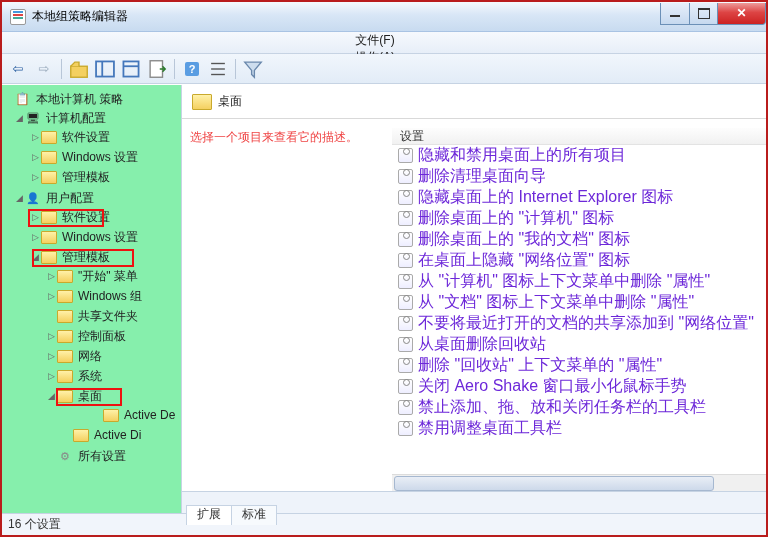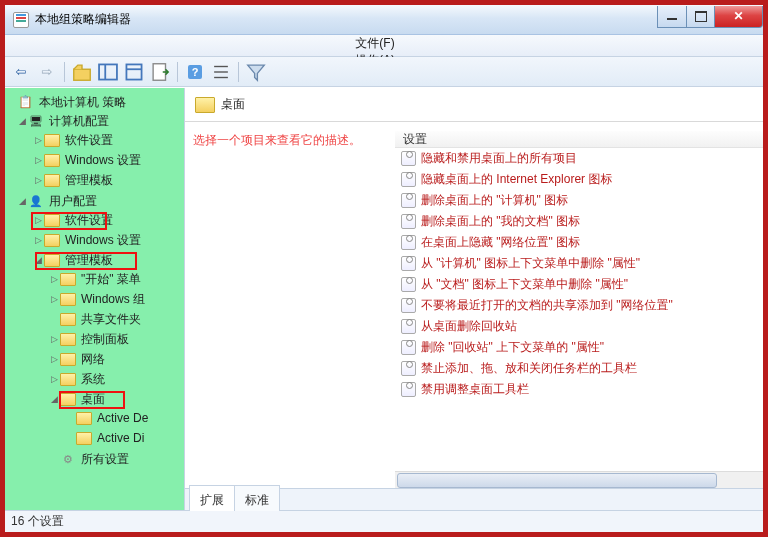--- a/index.html
+++ b/index.html
@@ -1,19 +1,19 @@
 <!DOCTYPE html>
 <html><head>
 <meta charset="utf-8">
 <style>
   * { box-sizing: border-box; margin: 0; padding: 0; font-family: "Microsoft YaHei", "Segoe UI", Tahoma, sans-serif; }
   body { width: 768px; height: 537px; overflow: hidden; background: #fff; }
 
   
-  .window { width: 768px; height: 537px; border: 5px solid #b91c1c; display: flex; flex-direction: column; background: #fff; }
+  .window { width: 768px; height: 537px; border: 2px solid #b91c1c; display: flex; flex-direction: column; background: #fff; }
   .titlebar { height: 30px; background: linear-gradient(#f5f9fd, #d8e6f6 45%, #c8dbf0); display: flex; align-items: center; padding: 0 0 0 8px; border-bottom: 1px solid #a9c3e3; }
   .title-icon { width: 16px; height: 16px; margin-right: 6px; background: #fff; border: 1px solid #999; border-radius: 2px; position: relative; }
   .title-icon::after { content:""; position:absolute; left:2px; top:4px; right:2px; height:2px; background:#d44; box-shadow:0 3px 0 #4a9, 0 -3px 0 #49d; }
   .title-text { font-size: 12px; color: #000; flex:1; }
   .win-buttons { display:flex; height:22px; margin-top:-6px; }
   .win-btn { width:30px; height:22px; border:1px solid #6b90b7; border-top:none; background:linear-gradient(#e8f0fb,#c6d9ef); display:flex; align-items:center; justify-content:center; font-size:10px; color:#333; }
   .win-btn.max { width:28px; border-left:none; }
   .win-btn.close { width:48px; border-left:none; background:linear-gradient(#e99,#d44 45%,#c22); color:#fff; font-size:12px; font-weight:bold; border-top-right-radius:0; border-bottom-right-radius:4px;}
   .win-btn.min::before { content:""; width:10px; height:2px; background:#333; margin-top:6px; }
   .win-btn.max::before { content:""; width:10px; height:8px; border:1px solid #333; border-top-width:2px; }
@@ -56,31 +56,31 @@
   .right-pane { flex:1; display:flex; flex-direction:column; min-width:0; }
   .detail-header { height:34px; border-bottom:1px solid #d9d9d9; display:flex; align-items:center; padding:0 10px; background:#fff; }
   .detail-header .ic.folder { margin-right:6px; }
   .detail-header .ic.folder::before { width:18px; height:14px; }
   .detail-title { font-size:12px; color:#222; }
 
   .detail-body { flex:1; display:flex; min-height:0; }
   .col-left { width:210px; padding:10px 8px; font-size:12px; color:#ef4444; }
   .col-right { flex:1; display:flex; flex-direction:column; min-width:0; }
   .grid-head { height:18px; border-bottom:1px solid #e3e3e3; font-size:12px; color:#333; padding:0 8px; display:flex; align-items:center; background:linear-gradient(#fdfdfd,#f1f1f1); border-top:1px solid #fff;margin-top:8px; }
-  .grid-body { flex:1; overflow-y:auto; overflow-x:auto; font-size:12px; color:#b91c1c; }
+  .grid-body { flex:1; overflow-y:auto; overflow-x:auto; font-size:16px; color:#6d28d9; }
   .grid-row { display:flex; align-items:center; height:21px; padding:0 6px; white-space:nowrap; }
   .grid-row .ic { width:16px; margin-right:4px; display:inline-flex; }
   .ic.setting::before { content:""; width:13px; height:13px; border:1px solid #aaa; border-radius:2px; background:linear-gradient(#fff,#eef); display:block; position:relative; }
   .ic.setting::after { content:""; position:relative; width:5px; height:5px; border:1px solid #888; border-radius:50%; margin-left:-10px; margin-top:0; display:block; }
   .grid-foot-scroll { height:17px; background:#f0f0f0; border-top:1px solid #dcdcdc; display:flex; align-items:center; }
   .hscroll-thumb{ height:15px; width:320px; margin-left:2px; background:linear-gradient(#e9eef6,#cdd9ea); border:1px solid #a6b8d0; border-radius:3px; }
 
   
   .view-tabs { height:22px; border-top:1px solid #c6d3e3; display:flex; align-items:flex-end; padding-left:4px; background:#eef3fa; font-size:12px; }
-  .view-tabs .vtab { padding:6px 10px 2px 10px; border:1px solid #c6d3e3; border-bottom:none; margin-right:-1px; background:#f7fafd; color:#333; position:relative; top:1px; }
+  .view-tabs .vtab { padding:0 10px 2px 10px; border:1px solid #c6d3e3; border-bottom:none; margin-right:-1px; background:#f7fafd; color:#333; position:relative; top:12px; }
   .view-tabs .vtab.active { background:#fff; }
 
   
   .statusbar { height:22px; border-top:1px solid #c6d3e3; display:flex; align-items:center; padding:0 6px; font-size:12px; color:#333; background:#f1f5fb; }
 
   
   .svg-prop{fill:none;stroke:#4477bb;stroke-width:1.3}
 </style>
 </head>
 <body>
@@ -262,21 +262,21 @@
                           </div>
                         </li>
                       <li>
                         <div class="node" style="padding-left:44px">
                             <span class="tw">◢</span>
                             <span class="ic folder"></span>
                             <span class="lbl">桌面</span>
                           </div>
                         <ul>
                           <li>
-                              <div class="node" style="padding-left:60px">
+                              <div class="node" style="padding-left:90px">
                                 <span class="tw blank">▷</span>
                                 <span class="ic folder"></span>
                                 <span class="lbl">Active De</span>
                               </div>
                             </li>
                           <li>
                               <div class="node" style="padding-left:60px">
                                 <span class="tw blank">▷</span>
                                 <span class="ic folder"></span>
                                 <span class="lbl">Active Di</span>
@@ -318,20 +318,24 @@
           <div class="grid-head">
             <span>设置</span>
           </div>
           <div class="grid-body" id="grid-body">
               <div class="grid-row">
                 <span class="ic setting"></span>
                 <span>隐藏和禁用桌面上的所有项目</span>
               </div>
               <div class="grid-row">
                 <span class="ic setting"></span>
+                <span>删除清理桌面向导</span>
+              </div>
+              <div class="grid-row">
+                <span class="ic setting"></span>
                 <span>隐藏桌面上的 Internet Explorer 图标</span>
               </div>
               <div class="grid-row">
                 <span class="ic setting"></span>
                 <span>删除桌面上的 "计算机" 图标</span>
               </div>
               <div class="grid-row">
                 <span class="ic setting"></span>
                 <span>删除桌面上的 "我的文档" 图标</span>
               </div>
@@ -351,20 +355,24 @@
                 <span class="ic setting"></span>
                 <span>不要将最近打开的文档的共享添加到 "网络位置"</span>
               </div>
               <div class="grid-row">
                 <span class="ic setting"></span>
                 <span>从桌面删除回收站</span>
               </div>
               <div class="grid-row">
                 <span class="ic setting"></span>
                 <span>删除 "回收站" 上下文菜单的 "属性"</span>
+              </div>
+              <div class="grid-row">
+                <span class="ic setting"></span>
+                <span>关闭 Aero Shake 窗口最小化鼠标手势</span>
               </div>
               <div class="grid-row">
                 <span class="ic setting"></span>
                 <span>禁止添加、拖、放和关闭任务栏的工具栏</span>
               </div>
               <div class="grid-row">
                 <span class="ic setting"></span>
                 <span>禁用调整桌面工具栏</span>
               </div>
             </div>

